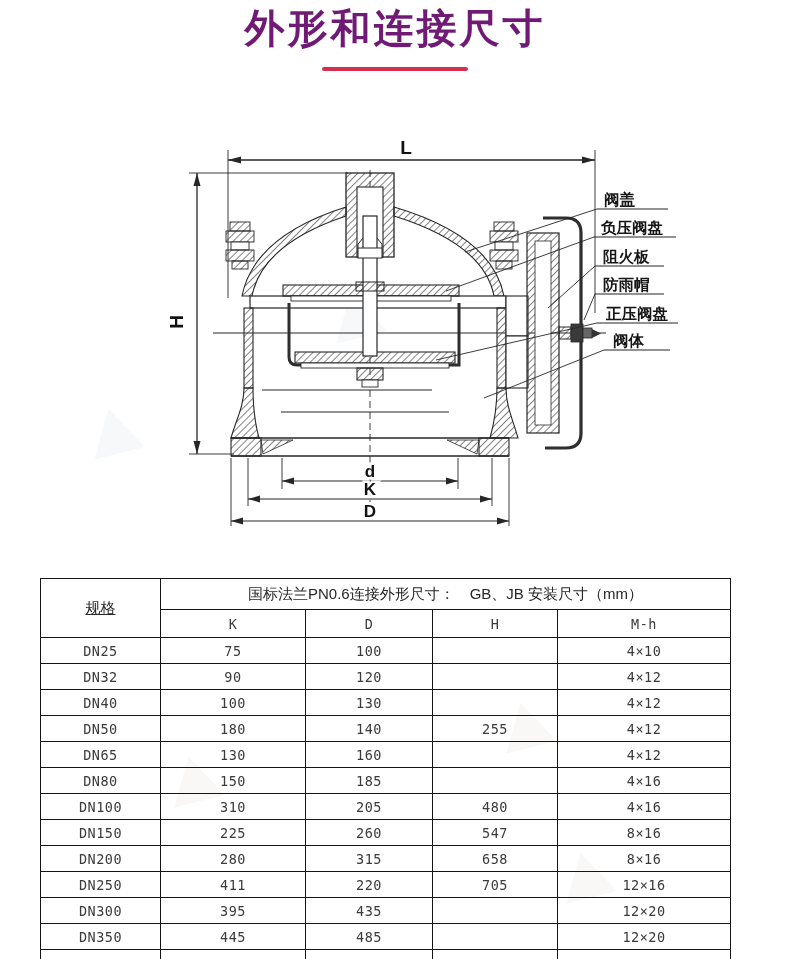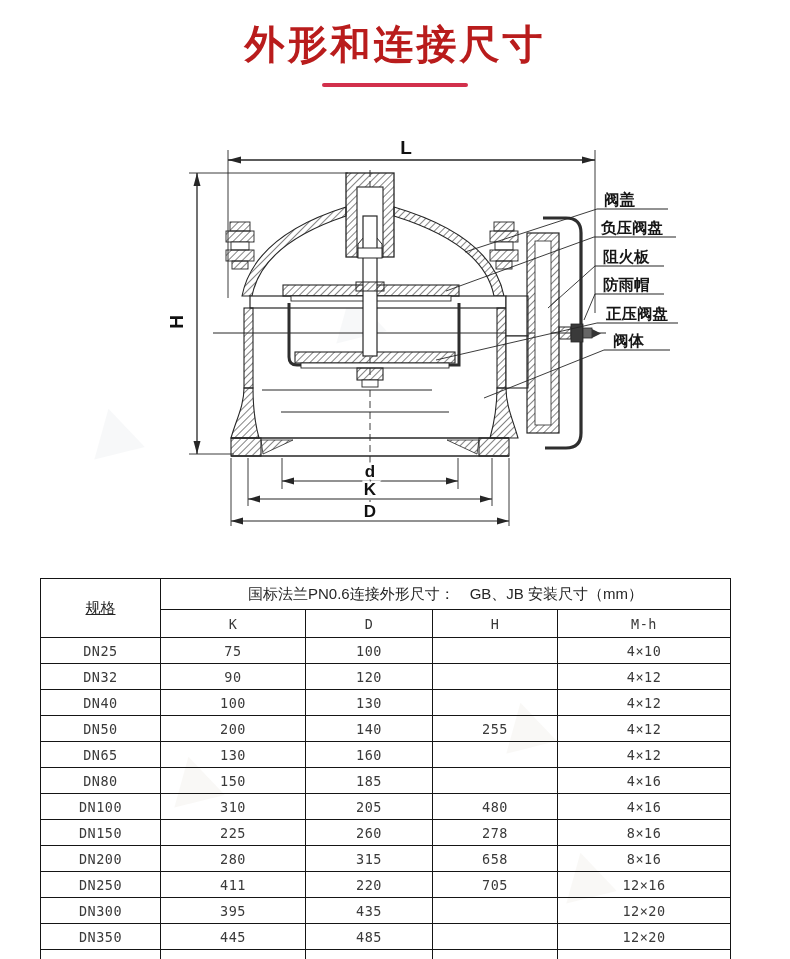--- a/index.html
+++ b/index.html
@@ -4,22 +4,22 @@
 <style>
   html,body{margin:0;padding:0;background:#ffffff;}
   .page{
     position:relative;width:790px;height:959px;margin:0 auto;
     background:#ffffff;overflow:hidden;
     font-family:"Liberation Sans",sans-serif;color:#222;
   }
   
   .title-wrap{position:absolute;top:0;left:0;width:790px;text-align:center;}
   .page-title{
-    margin:0;padding-top:22px;font-size:40px;line-height:44px;
-    font-weight:900;letter-spacing:3px;color:#b91c1c;
+    margin:0;padding-top:6px;font-size:40px;line-height:44px;
+    font-weight:900;letter-spacing:3px;color:#701a75;
   }
   .title-divider{
     width:146px;height:4px;border-radius:2px;margin:17px auto 0;
     background:#d2304c;
   }
   
   .diagram-svg{position:absolute;top:135px;left:0;}
   .diagram-svg text{font-family:"Liberation Sans",sans-serif;}
   .dim-label{font-size:19px;font-weight:bold;fill:#111;}
   .dim-label-sm{font-size:17px;font-weight:bold;fill:#111;paint-order:stroke;stroke:#fff;stroke-width:5px;}
@@ -259,21 +259,21 @@
         </tr>
         <tr>
           <td>DN40</td>
           <td>100</td>
           <td>130</td>
           <td></td>
           <td>4×12</td>
         </tr>
         <tr>
           <td>DN50</td>
-          <td>200</td>
+          <td>180</td>
           <td>140</td>
           <td>255</td>
           <td>4×12</td>
         </tr>
         <tr>
           <td>DN65</td>
           <td>130</td>
           <td>160</td>
           <td></td>
           <td>4×12</td>
@@ -289,21 +289,21 @@
           <td>DN100</td>
           <td>310</td>
           <td>205</td>
           <td>480</td>
           <td>4×16</td>
         </tr>
         <tr>
           <td>DN150</td>
           <td>225</td>
           <td>260</td>
-          <td>278</td>
+          <td>547</td>
           <td>8×16</td>
         </tr>
         <tr>
           <td>DN200</td>
           <td>280</td>
           <td>315</td>
           <td>658</td>
           <td>8×16</td>
         </tr>
         <tr>

